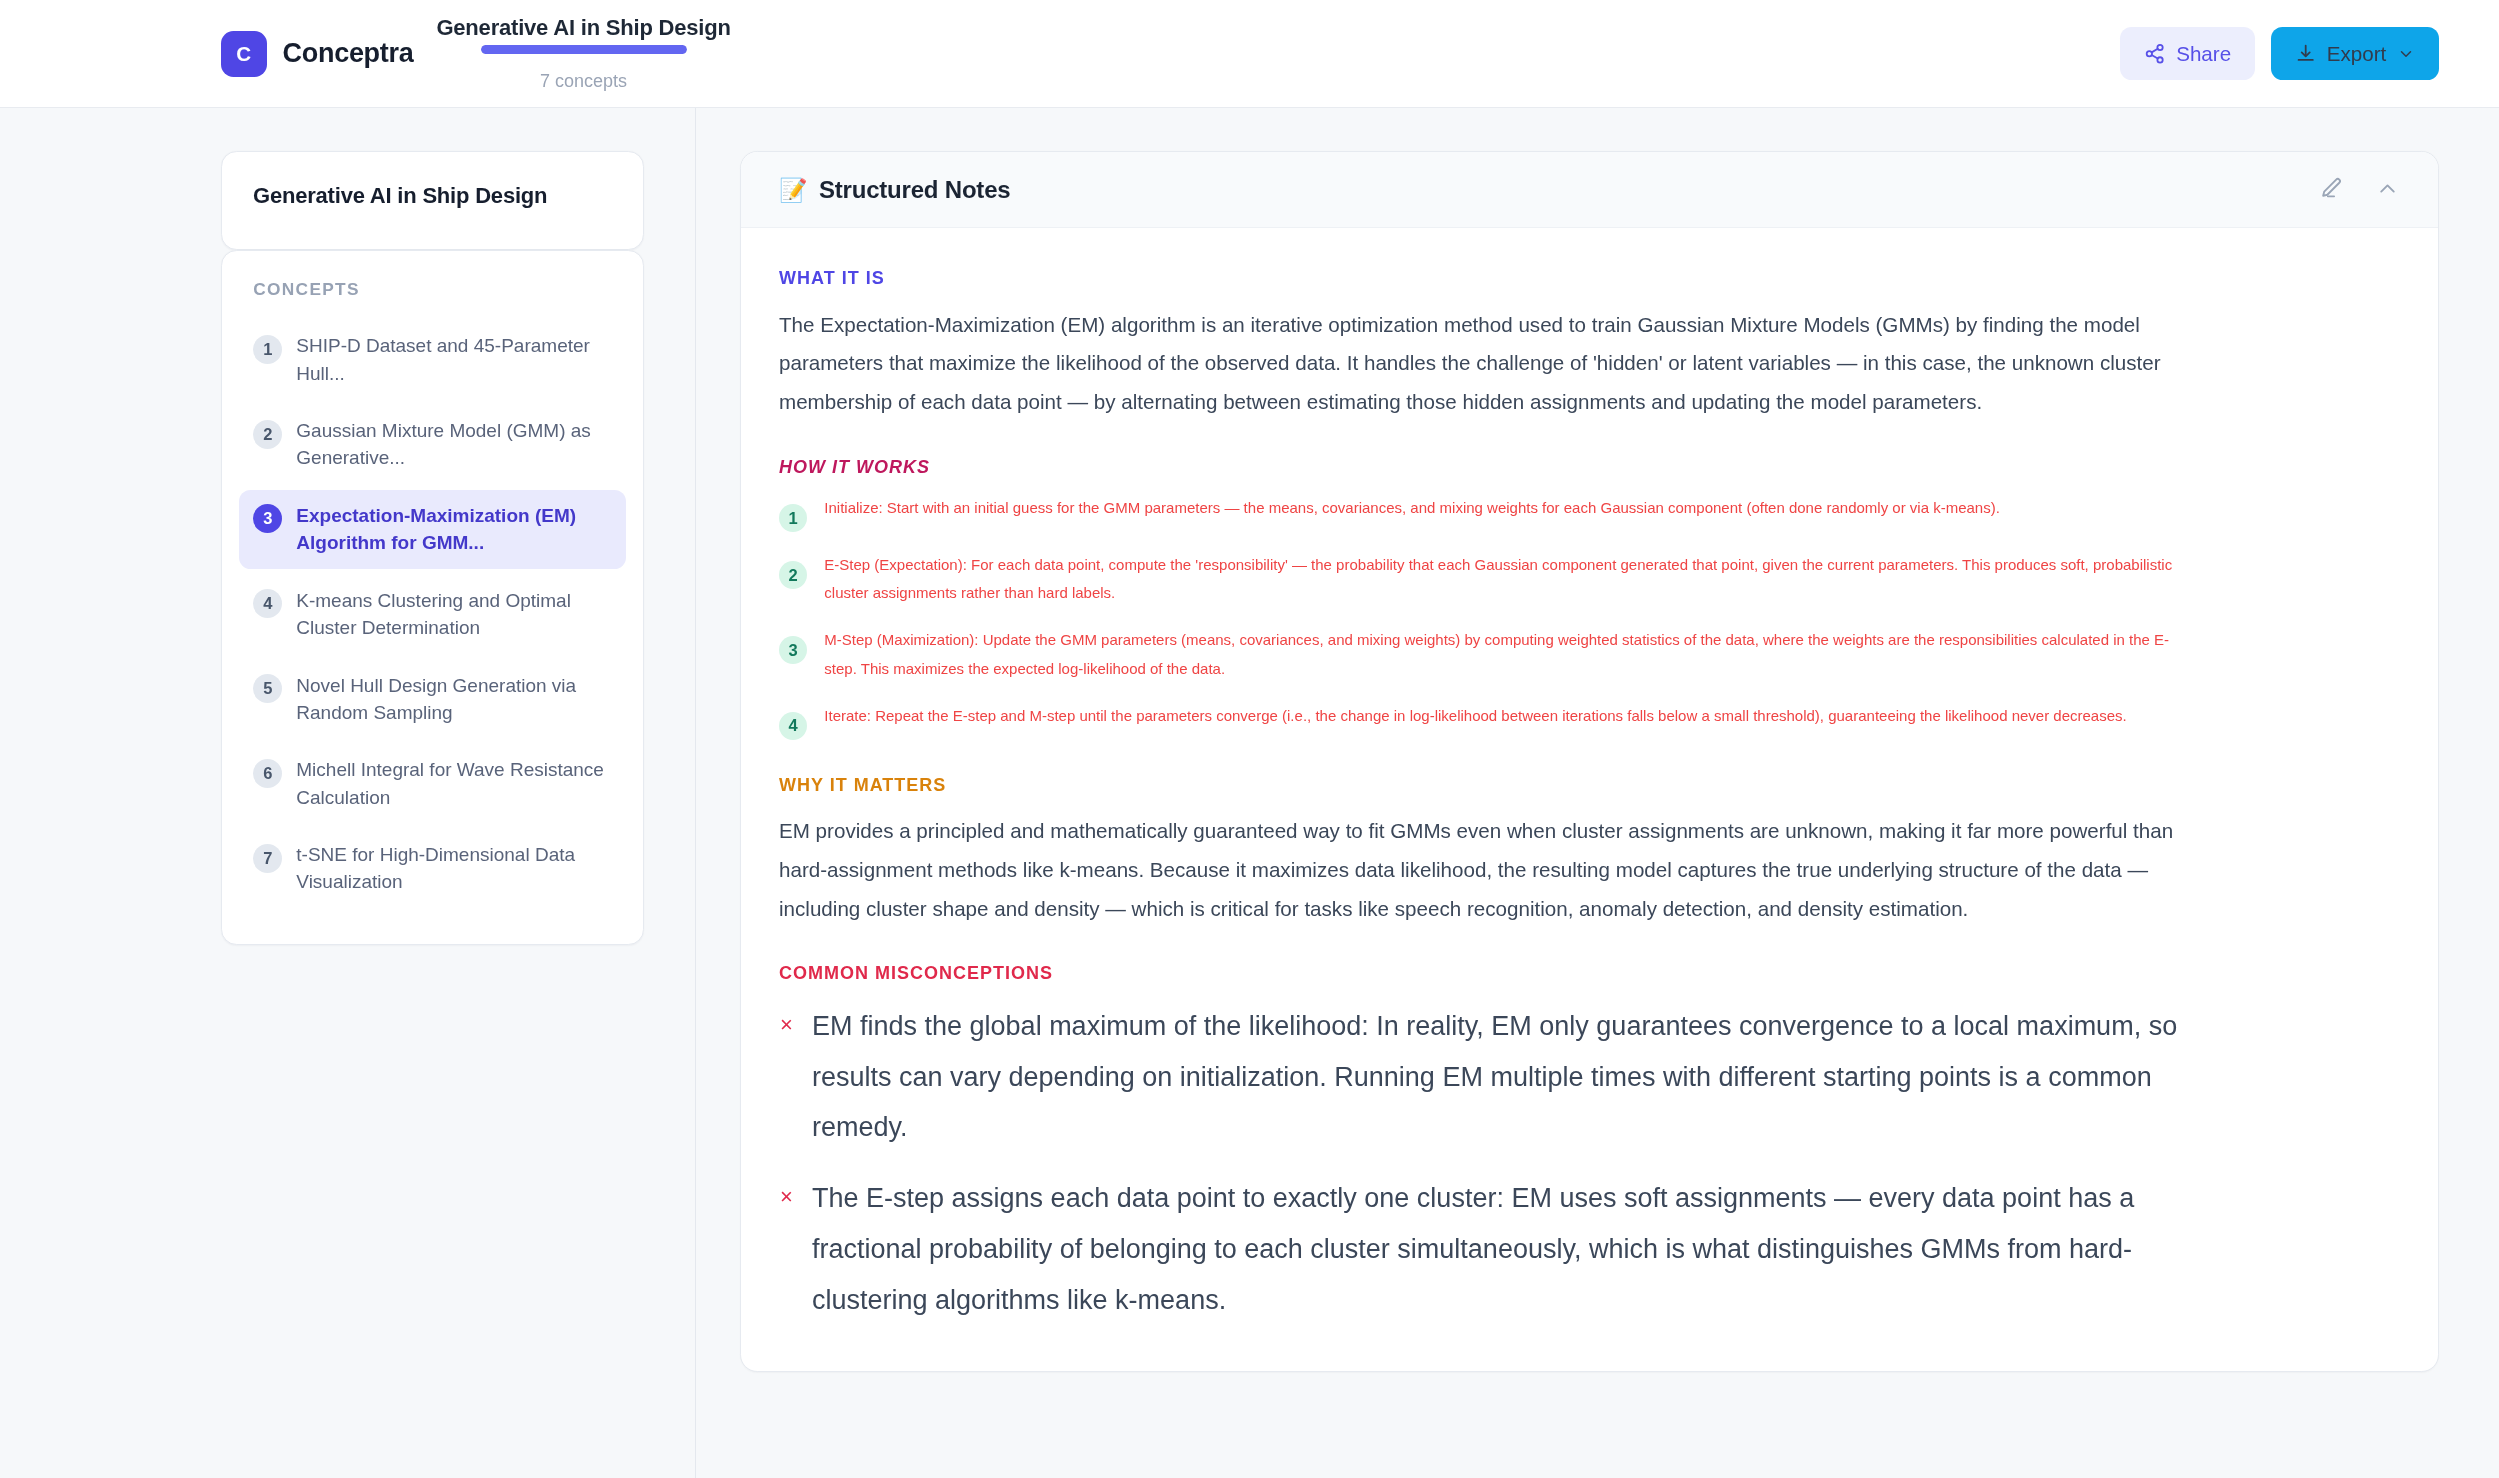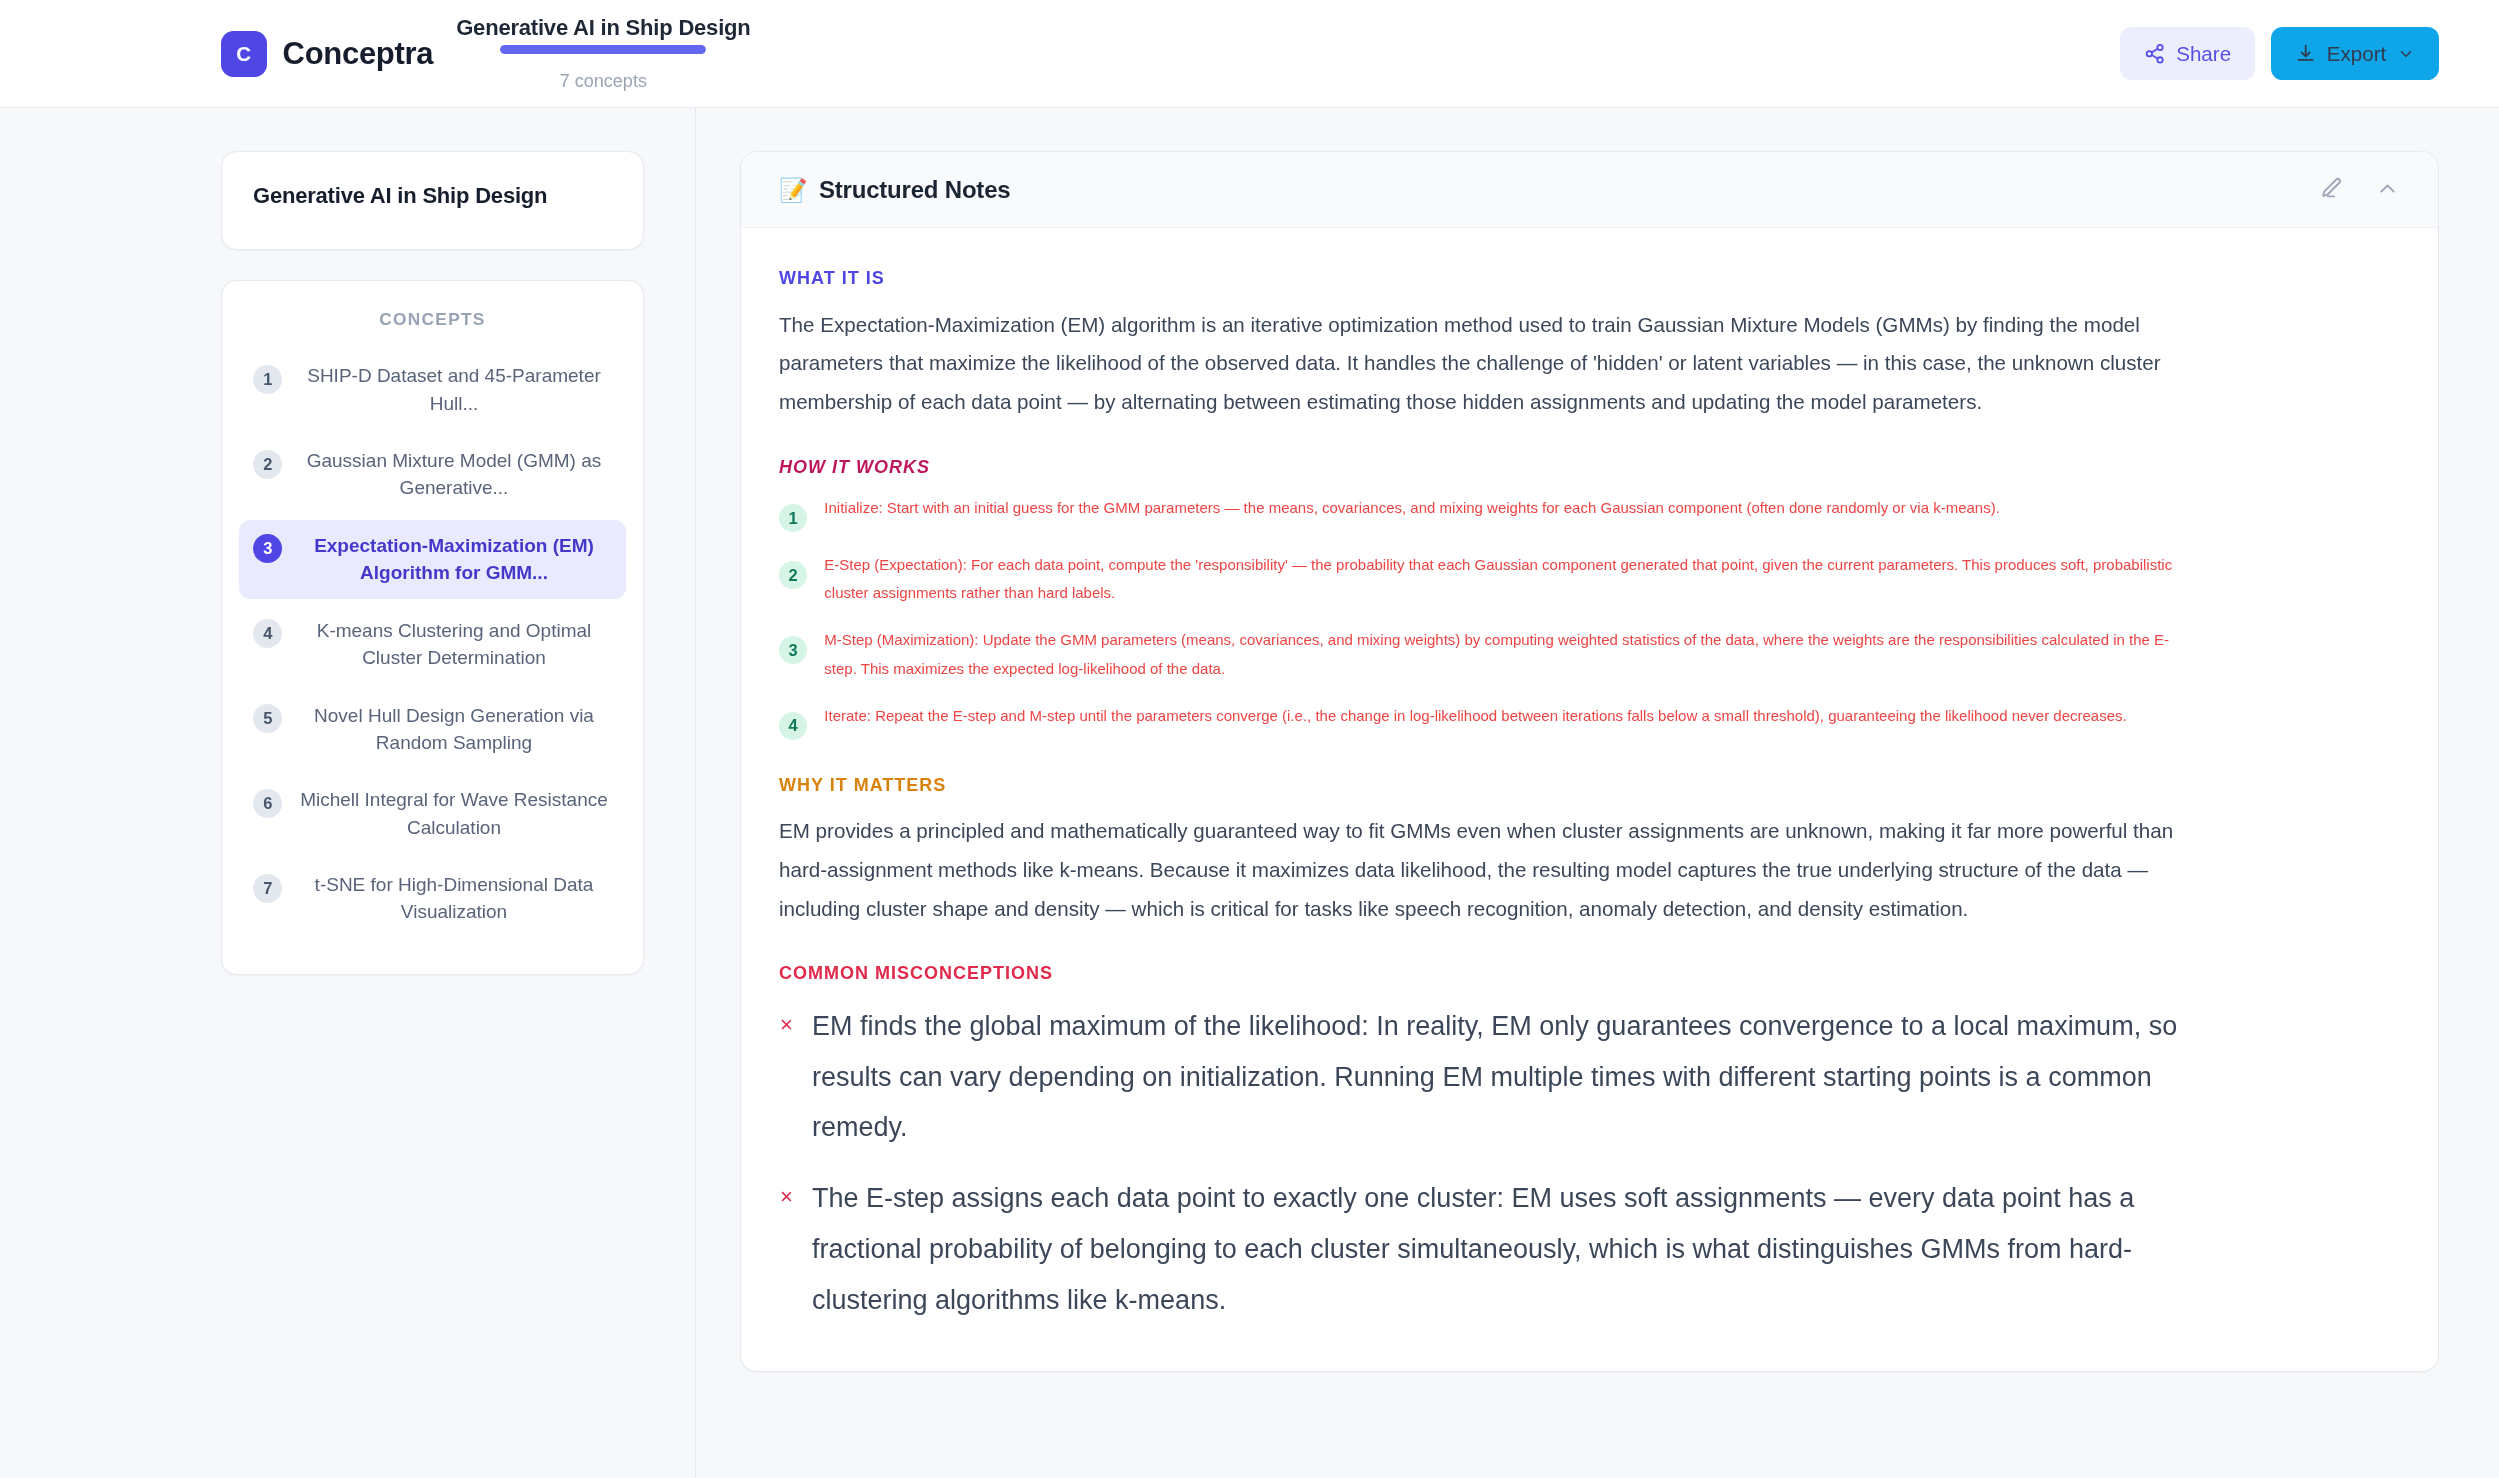--- a/index.html
+++ b/index.html
@@ -35,21 +35,21 @@
     background: #4f46e5;
     color: #ffffff;
     font-size: 20.6px;
     font-weight: bold;
     display: flex;
     align-items: center;
     justify-content: center;
     letter-spacing: 0.4px;
   }
   .brand-name {
-    font-size: 31px;
+    font-size: 27px;
     font-weight: bold;
     color: #161e2e;
     letter-spacing: -0.3px;
     text-align: right;
   }
   .doc-meta {
     margin-left: 23px;
     display: flex;
     flex-direction: column;
     gap: 4.1px;
@@ -141,23 +141,21 @@
   .side-card-title {
     padding: 30.5px 31px 40px 31px;
   }
   .side-card-title span {
     font-size: 22px;
     font-weight: bold;
     color: #161e2e;
     letter-spacing: -0.2px;
   }
   .concepts-card {
-    margin-top: 30px;
     padding: 28px 17.3px 30px 17.3px;
-    text-align: center;
   }
   .concepts-heading {
     font-size: 17.3px;
     font-weight: bold;
     letter-spacing: 1.3px;
     color: #97a2b4;
     padding: 0 14px;
     margin-bottom: 21.4px;
   }
   .concept-item {

